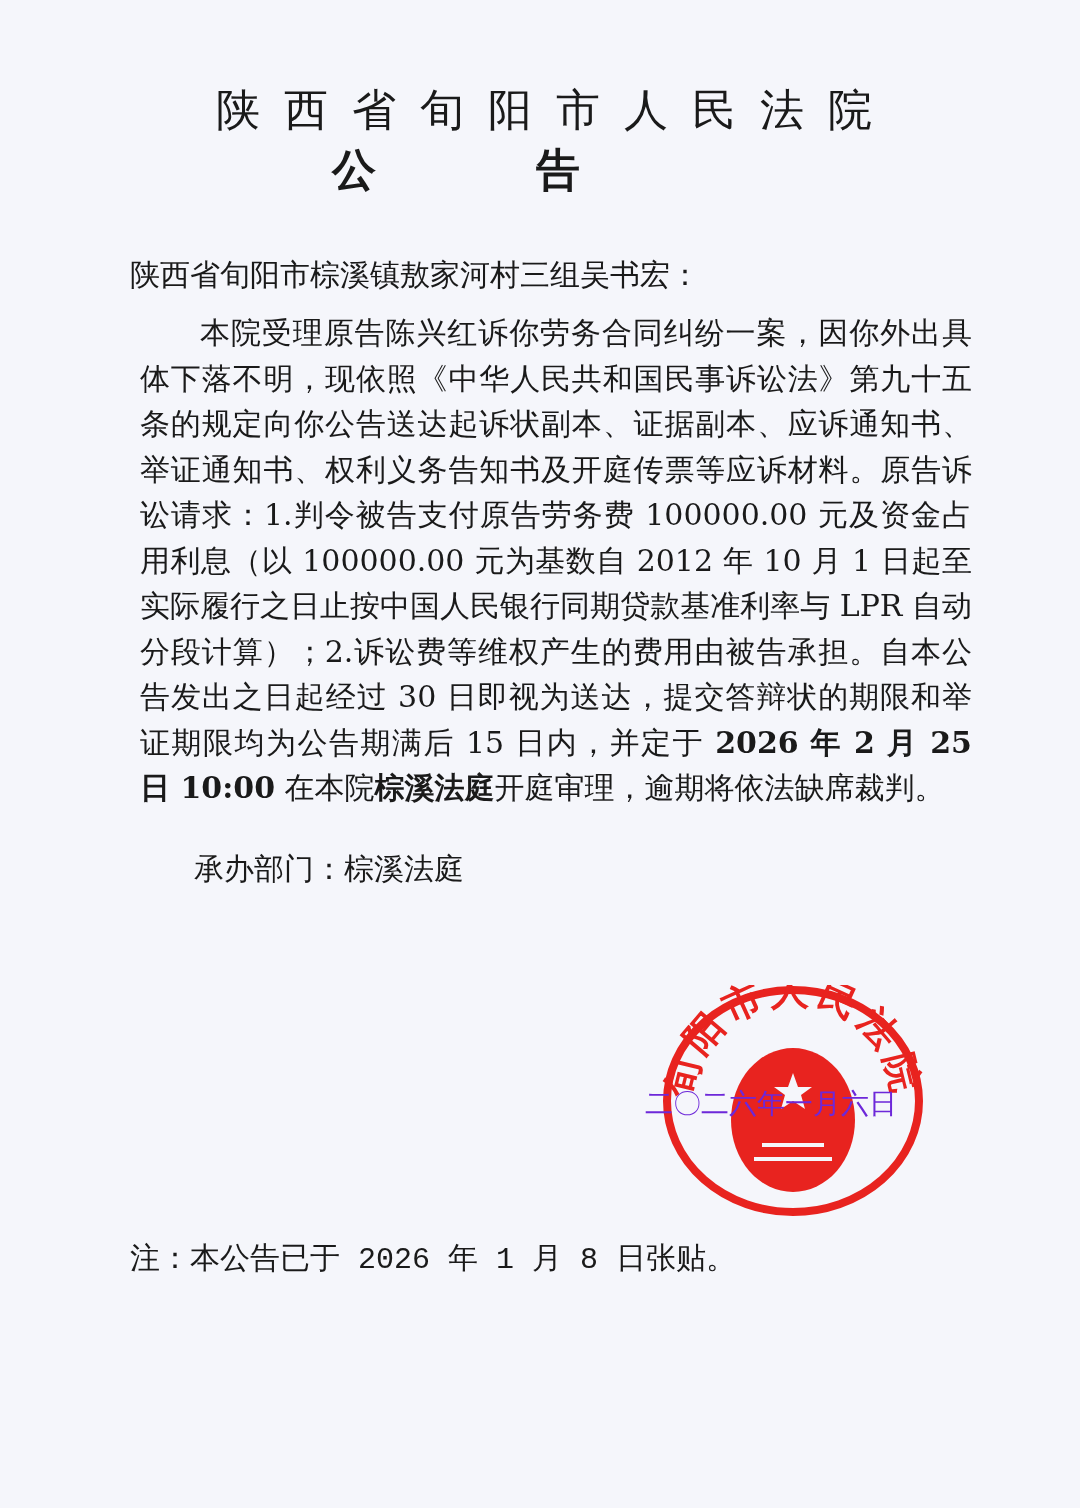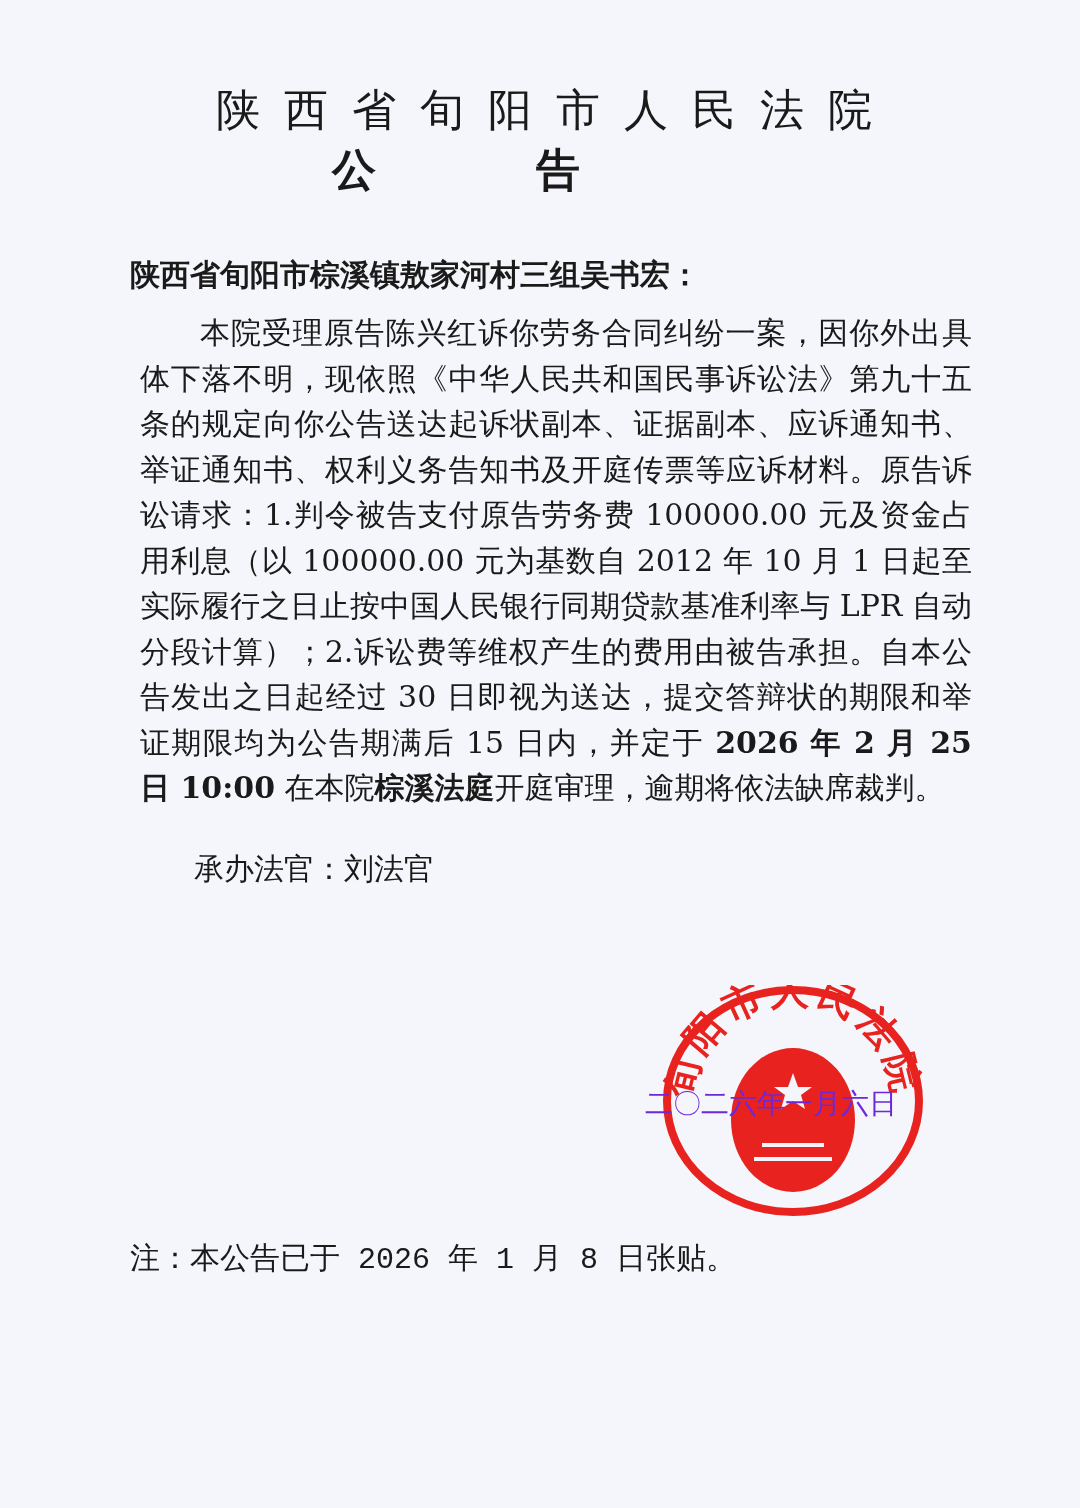--- a/index.html
+++ b/index.html
@@ -17,21 +17,21 @@
       padding-left: 32px; box-sizing: border-box; line-height: 60px;
     }
     .subtitle {
       position: absolute; left: 0; width: 912px; top: 140px;
       text-align: center; font-size: 44px; line-height: 60px;
       font-weight: bold;
     }
     .subtitle span.gap { display: inline-block; width: 160px; }
     .addressee {
       position: absolute; left: 130px; top: 250px;
-      font-size: 30px; font-weight: bold; line-height: 50px;
+      font-size: 30px; font-weight: normal; line-height: 50px;
     }
     .body-text {
       position: absolute; left: 130px; top: 300px; width: 852px;
       font-size: 30px; line-height: 45.5px; text-align: justify;
     }
     .body-text p { margin: 10px; text-indent: 60px; }
     .body-text b { font-weight: bold; }
     .info {
       position: absolute; left: 194px; top: 846px;
       font-size: 30px; line-height: 45px;
@@ -57,21 +57,21 @@
   <span>公</span><span class="gap"></span><span>告</span>
 </div>
 
 <div class="addressee">陕西省旬阳市棕溪镇敖家河村三组吴书宏：</div>
 
 <div class="body-text">
   <p><span>本院受理原告陈兴红诉你劳务合同纠纷一案，因你外出具体下落不明，现依照《中华人民共和国民事诉讼法》第九十五条的规定向你公告送达起诉状副本、证据副本、应诉通知书、举证通知书、权利义务告知书及开庭传票等应诉材料。原告诉讼请求：1.判令被告支付原告劳务费 100000.00 元及资金占用利息（以 100000.00 元为基数自 2012 年 10 月 1 日起至实际履行之日止按中国人民银行同期贷款基准利率与 LPR 自动分段计算）；2.诉讼费等维权产生的费用由被告承担。自本公告发出之日起经过 30 日即视为送达，提交答辩状的期限和举证期限均为公告期满后 15 日内，并定于</span> <b>2026 年 2 月 25 日 10:00</b> <span>在本院</span><b>棕溪法庭</b><span>开庭审理，逾期将依法缺席裁判。</span></p>
 </div>
 
 <div class="info">
-  <span class="row"><span>承办法官：</span><span>刘法官</span></span>
+  <span class="row"><span>承办部门：</span><span>棕溪法庭</span></span>
 </div>
 
 <svg class="seal" viewBox="0 0 262 232">
   <defs>
     <path id="sealArc" d="M 38 150 A 100 96 0 1 1 224 150"></path>
   </defs>
   <ellipse cx="131" cy="116" rx="126" ry="111" fill="none" stroke="#e8231f" stroke-width="8"></ellipse>
   <text font-size="38" font-weight="bold" fill="#e8231f" font-family="DejaVu Sans, sans-serif" letter-spacing="6">
     <textPath href="#sealArc" startOffset="50%" text-anchor="middle">旬阳市人民法院</textPath>
   </text>

